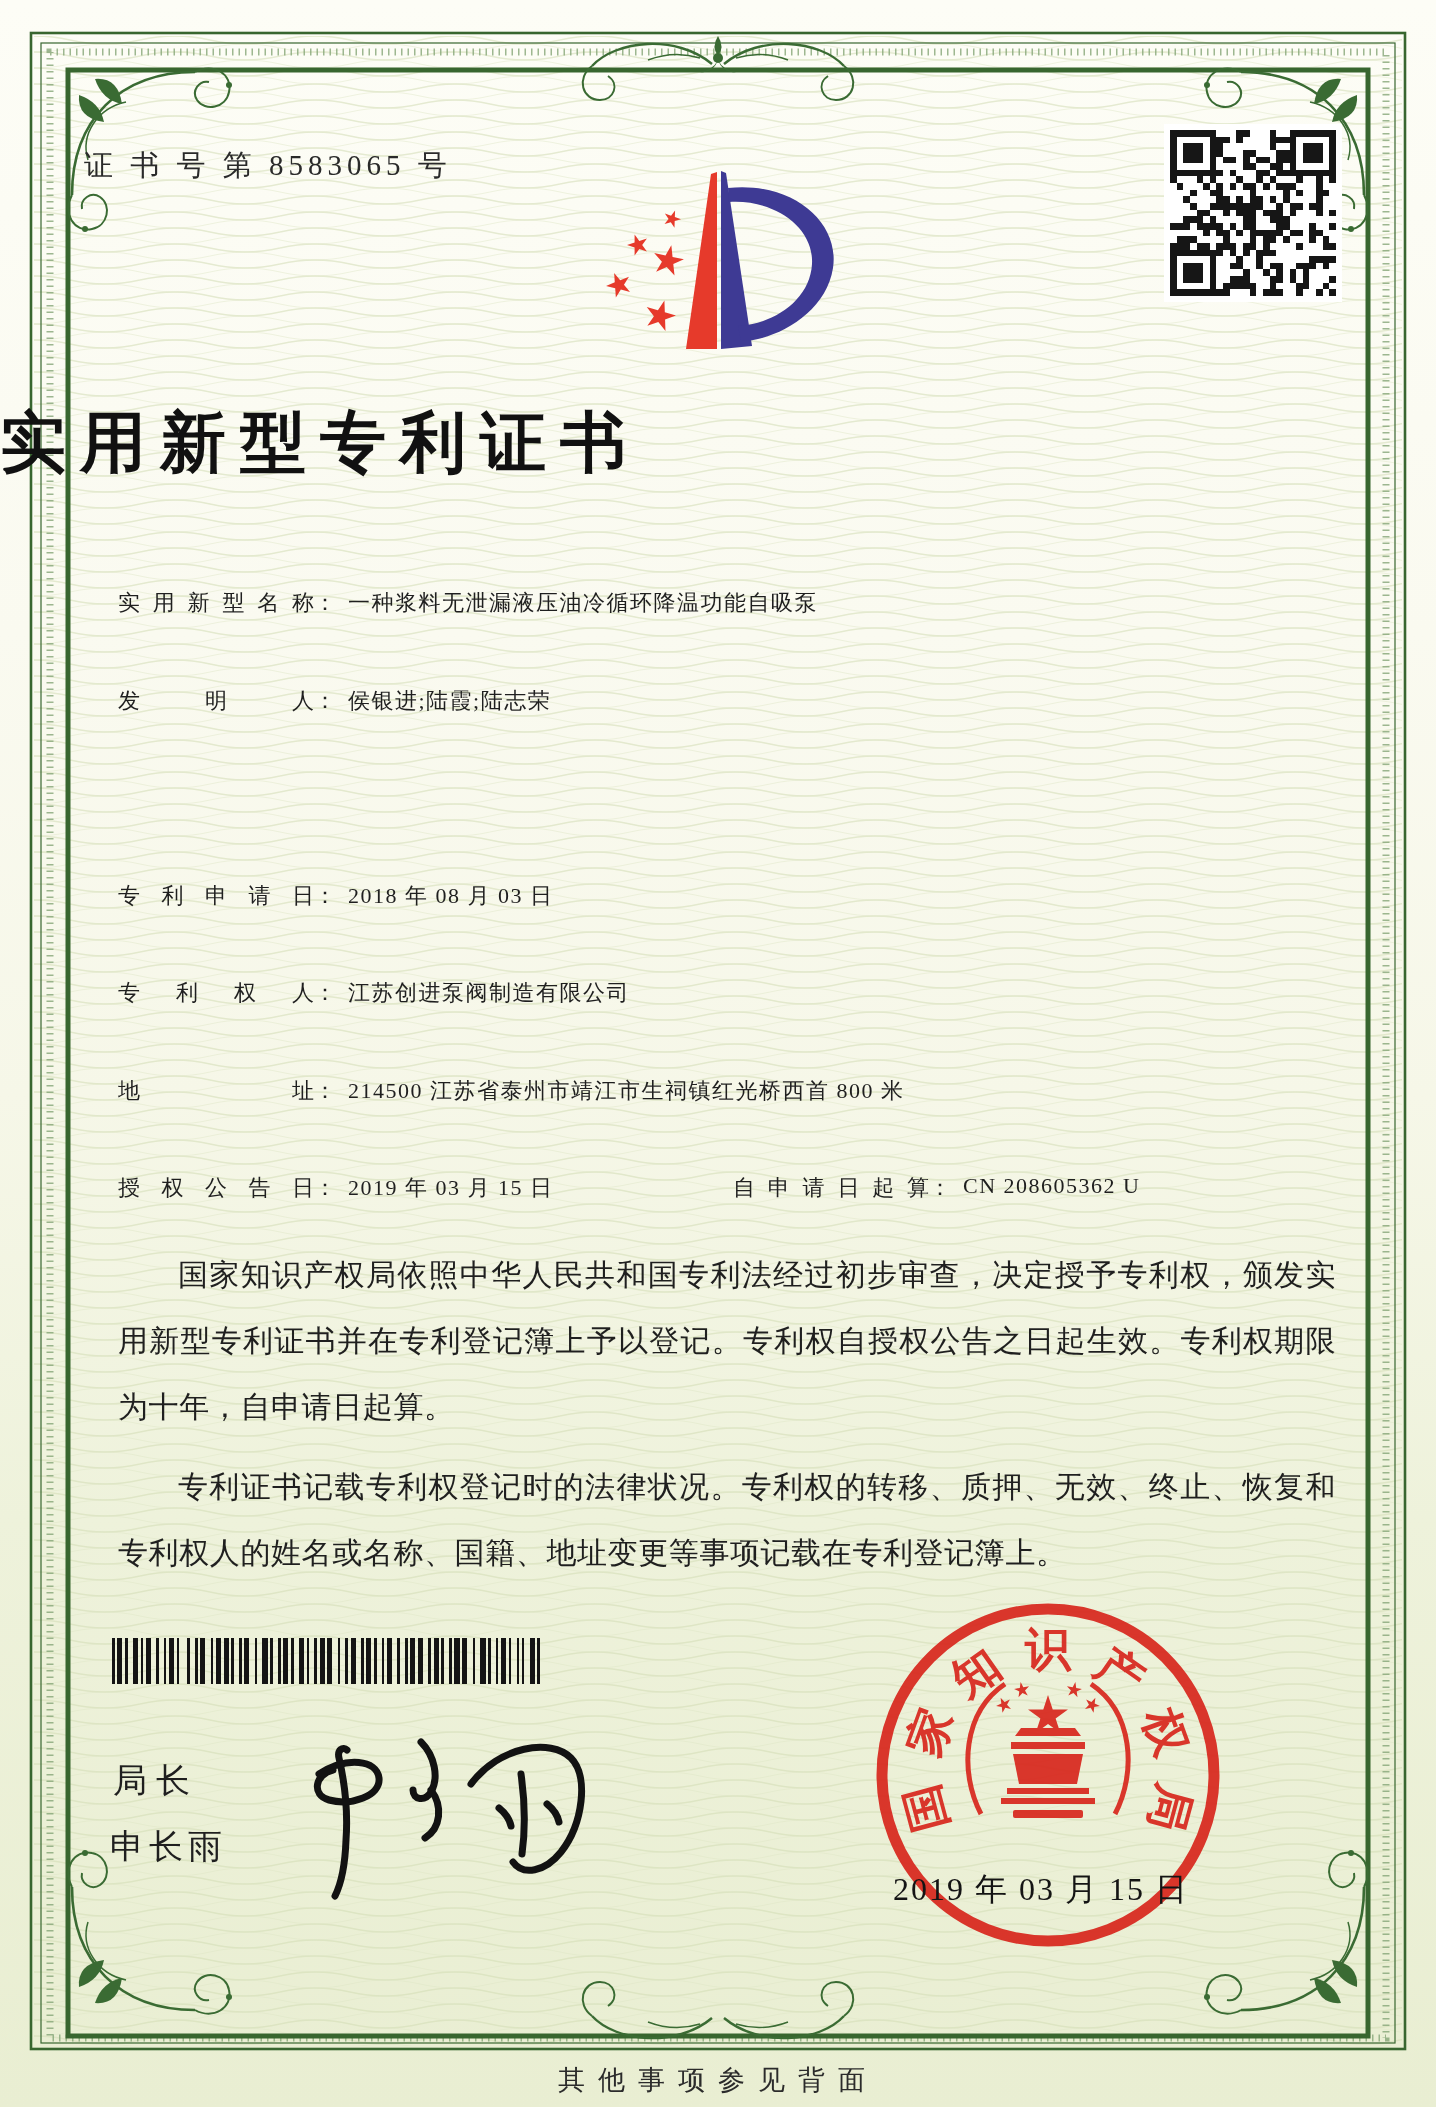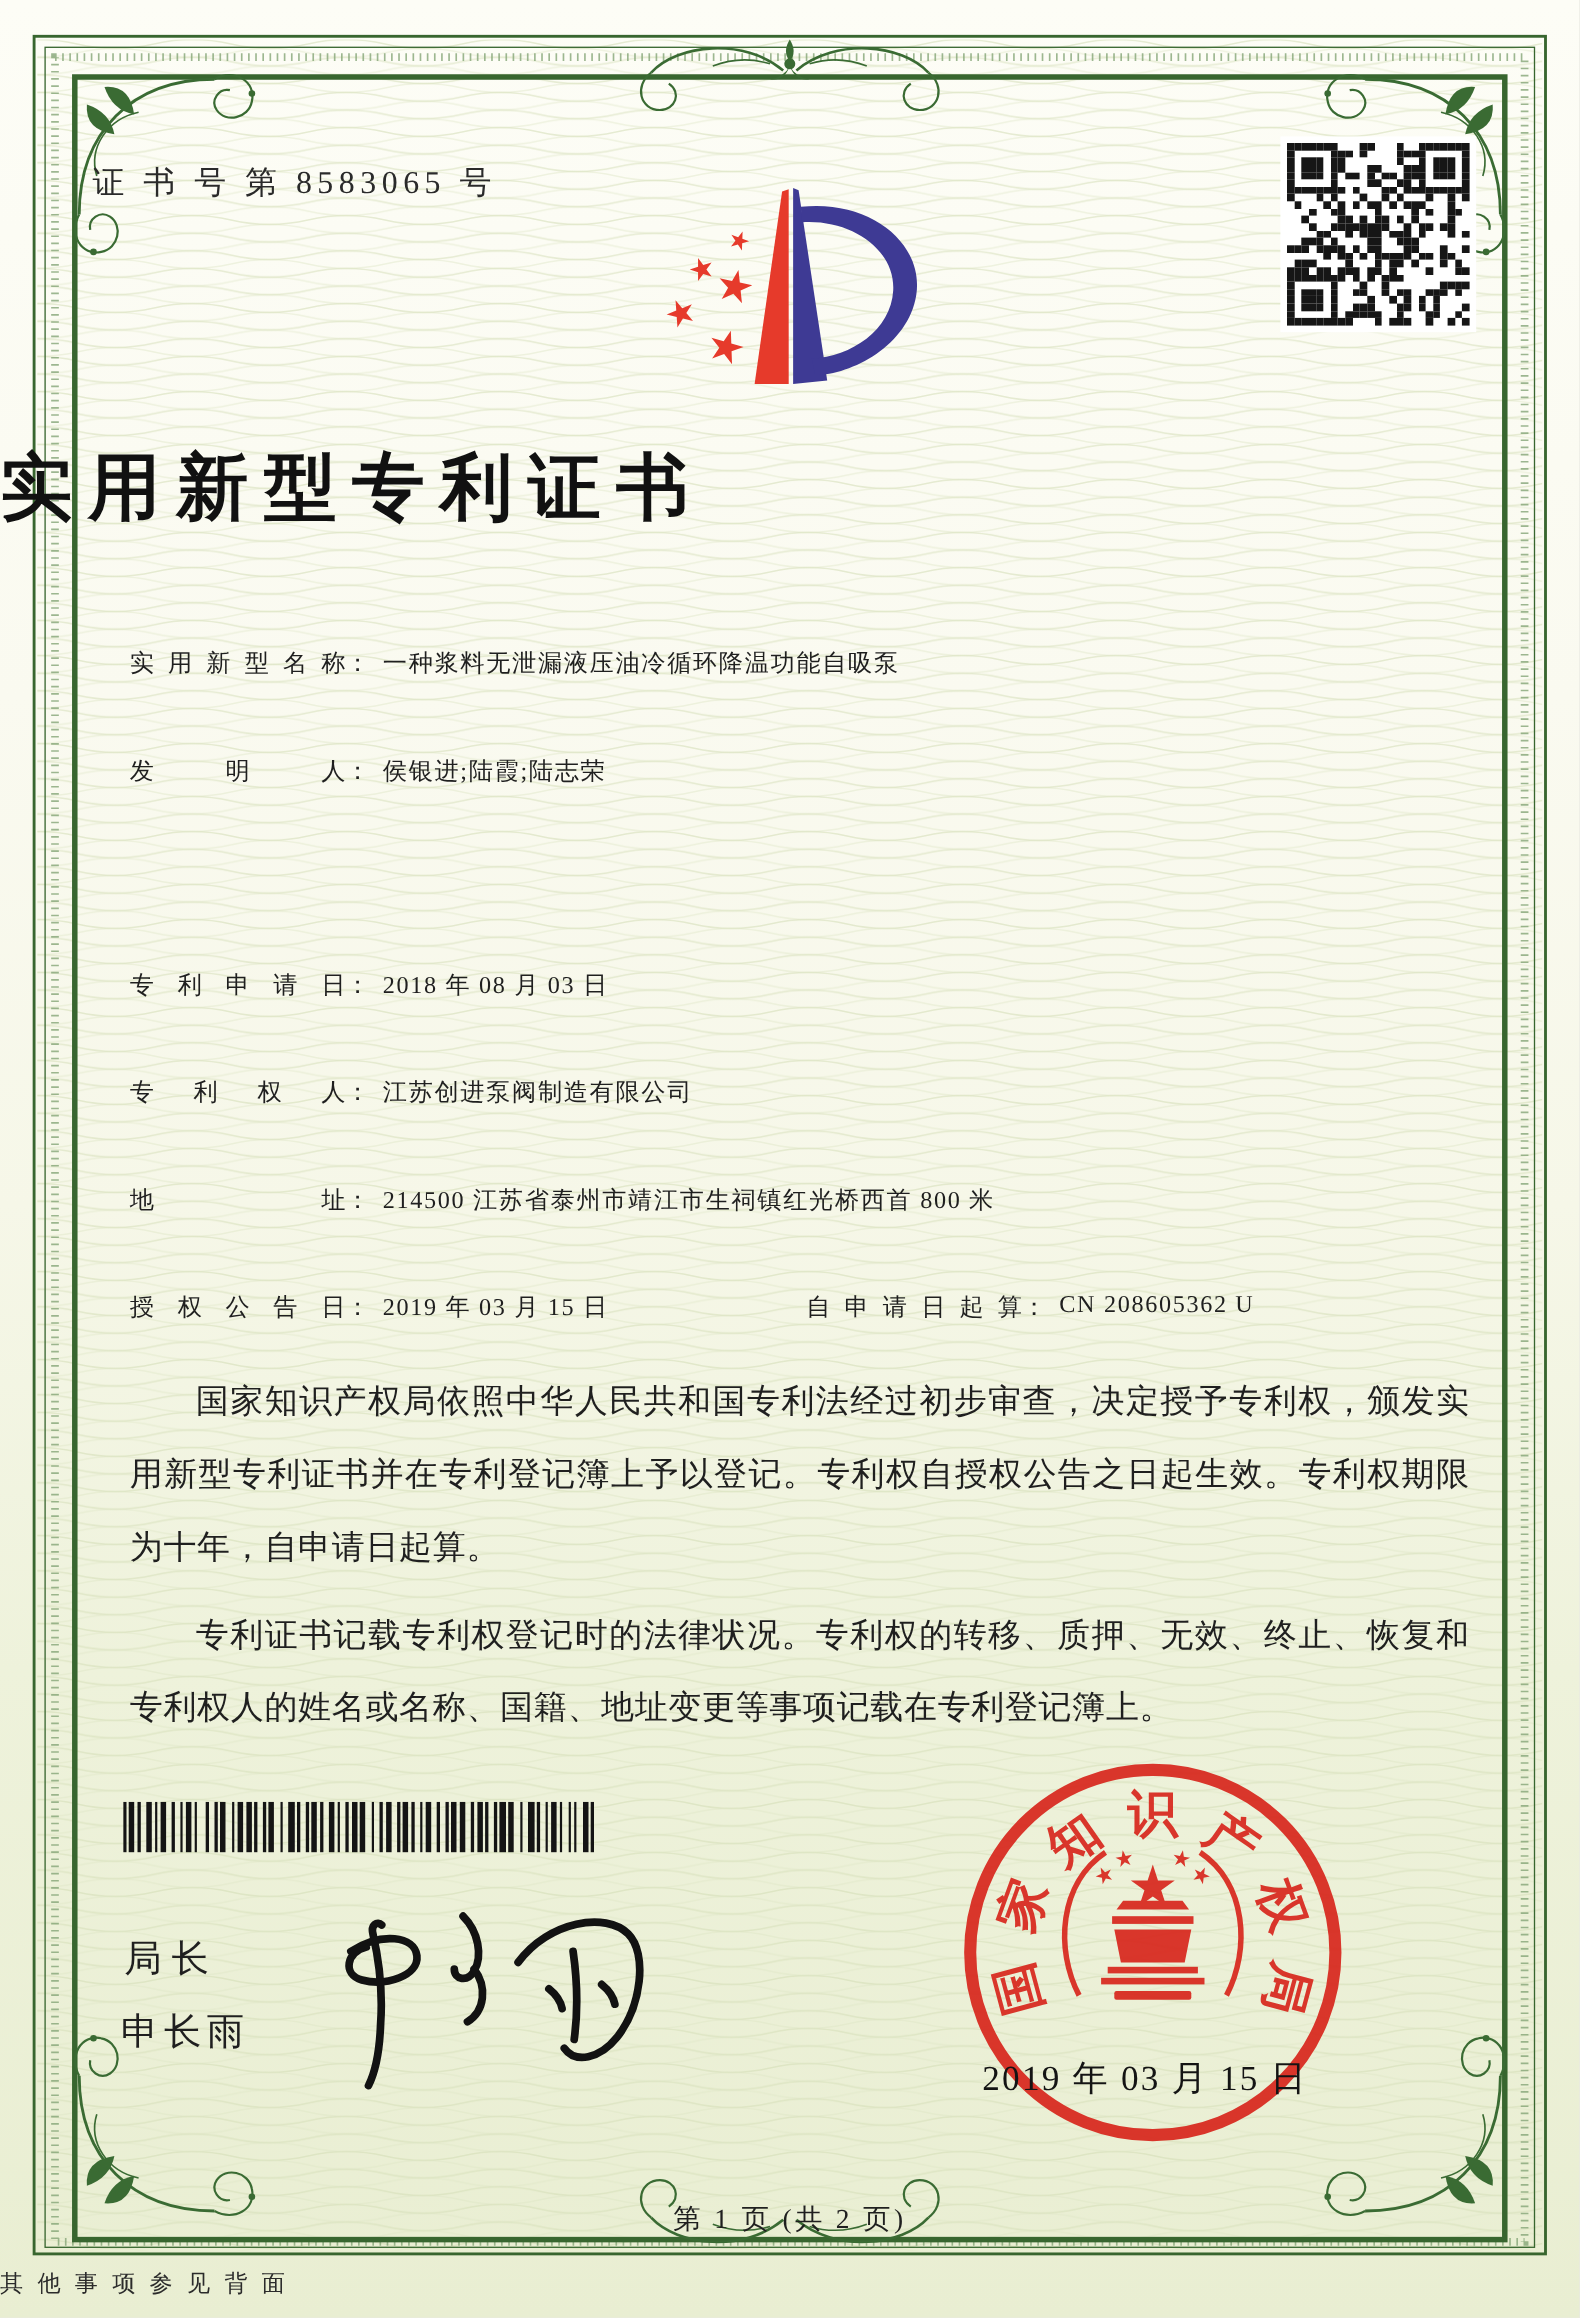--- a/index.html
+++ b/index.html
@@ -23,21 +23,21 @@
   .paras p + p{margin-top:14px}
   .barcode{left:112px;top:1638px;width:428px;height:46px;display:flex;align-items:stretch;
     overflow:hidden;z-index:2}
   .barcode i{flex:0 0 auto;height:100%}
   .director-title{left:113px;top:1758px;font-size:34px;letter-spacing:9px;z-index:2}
   .director-name{left:110px;top:1824px;font-size:34px;letter-spacing:5px;z-index:2}
   .sig{left:285px;top:1712px;z-index:3}
   .sealwrap{left:863px;top:1590px;z-index:4;opacity:.93}
   .seal-date{left:893px;top:1868px;font-size:32px;letter-spacing:2px;color:#141414;z-index:5}
   .page-info{left:0;right:0;top:2000px;text-align:center;font-size:25px;letter-spacing:3px;z-index:2}
-  .back-note{left:0;right:0;top:2062px;font-size:21px;letter-spacing:13px;
+  .back-note{left:0;right:0;top:2062px;text-align:center;font-size:27px;letter-spacing:13px;
     color:#2b2b2b;z-index:2}
   .qr{left:1164px;top:124px;width:178px;height:178px;background:#fff;padding:6px;z-index:2}
   .qr-grid{display:grid;width:100%;height:100%;grid-template-columns:repeat(25,1fr);grid-auto-rows:1fr;background:#fff}
   .qr-grid i{display:block}
   .qr-grid i.on{background:#161616}
   .seal-char{font-family:"Liberation Serif",serif;font-weight:700}
 </style>
 </head>
 <body>
 
@@ -926,16 +926,15 @@
       <path d="M150,164 L220,164 L214,194 L156,194 Z"></path>
       <rect x="144" y="198" width="82" height="6"></rect>
       <rect x="138" y="208" width="94" height="6"></rect>
       <rect x="150" y="220" width="70" height="8" rx="2"></rect>
       <path d="M118,224 C96,182 100,122 142,94" fill="none" stroke="#d8281e" stroke-width="5"></path>
       <path d="M252,224 C274,182 270,122 228,94" fill="none" stroke="#d8281e" stroke-width="5"></path>
     </g>
   </svg>
   <div class="abs seal-date">2019 年 03 月 15 日</div>
 
-  <div class="abs page-info">第 1 页 (共 2 页)</div>
   <div class="abs back-note">其他事项参见背面</div>
 
 </div>
 
 </body></html>

